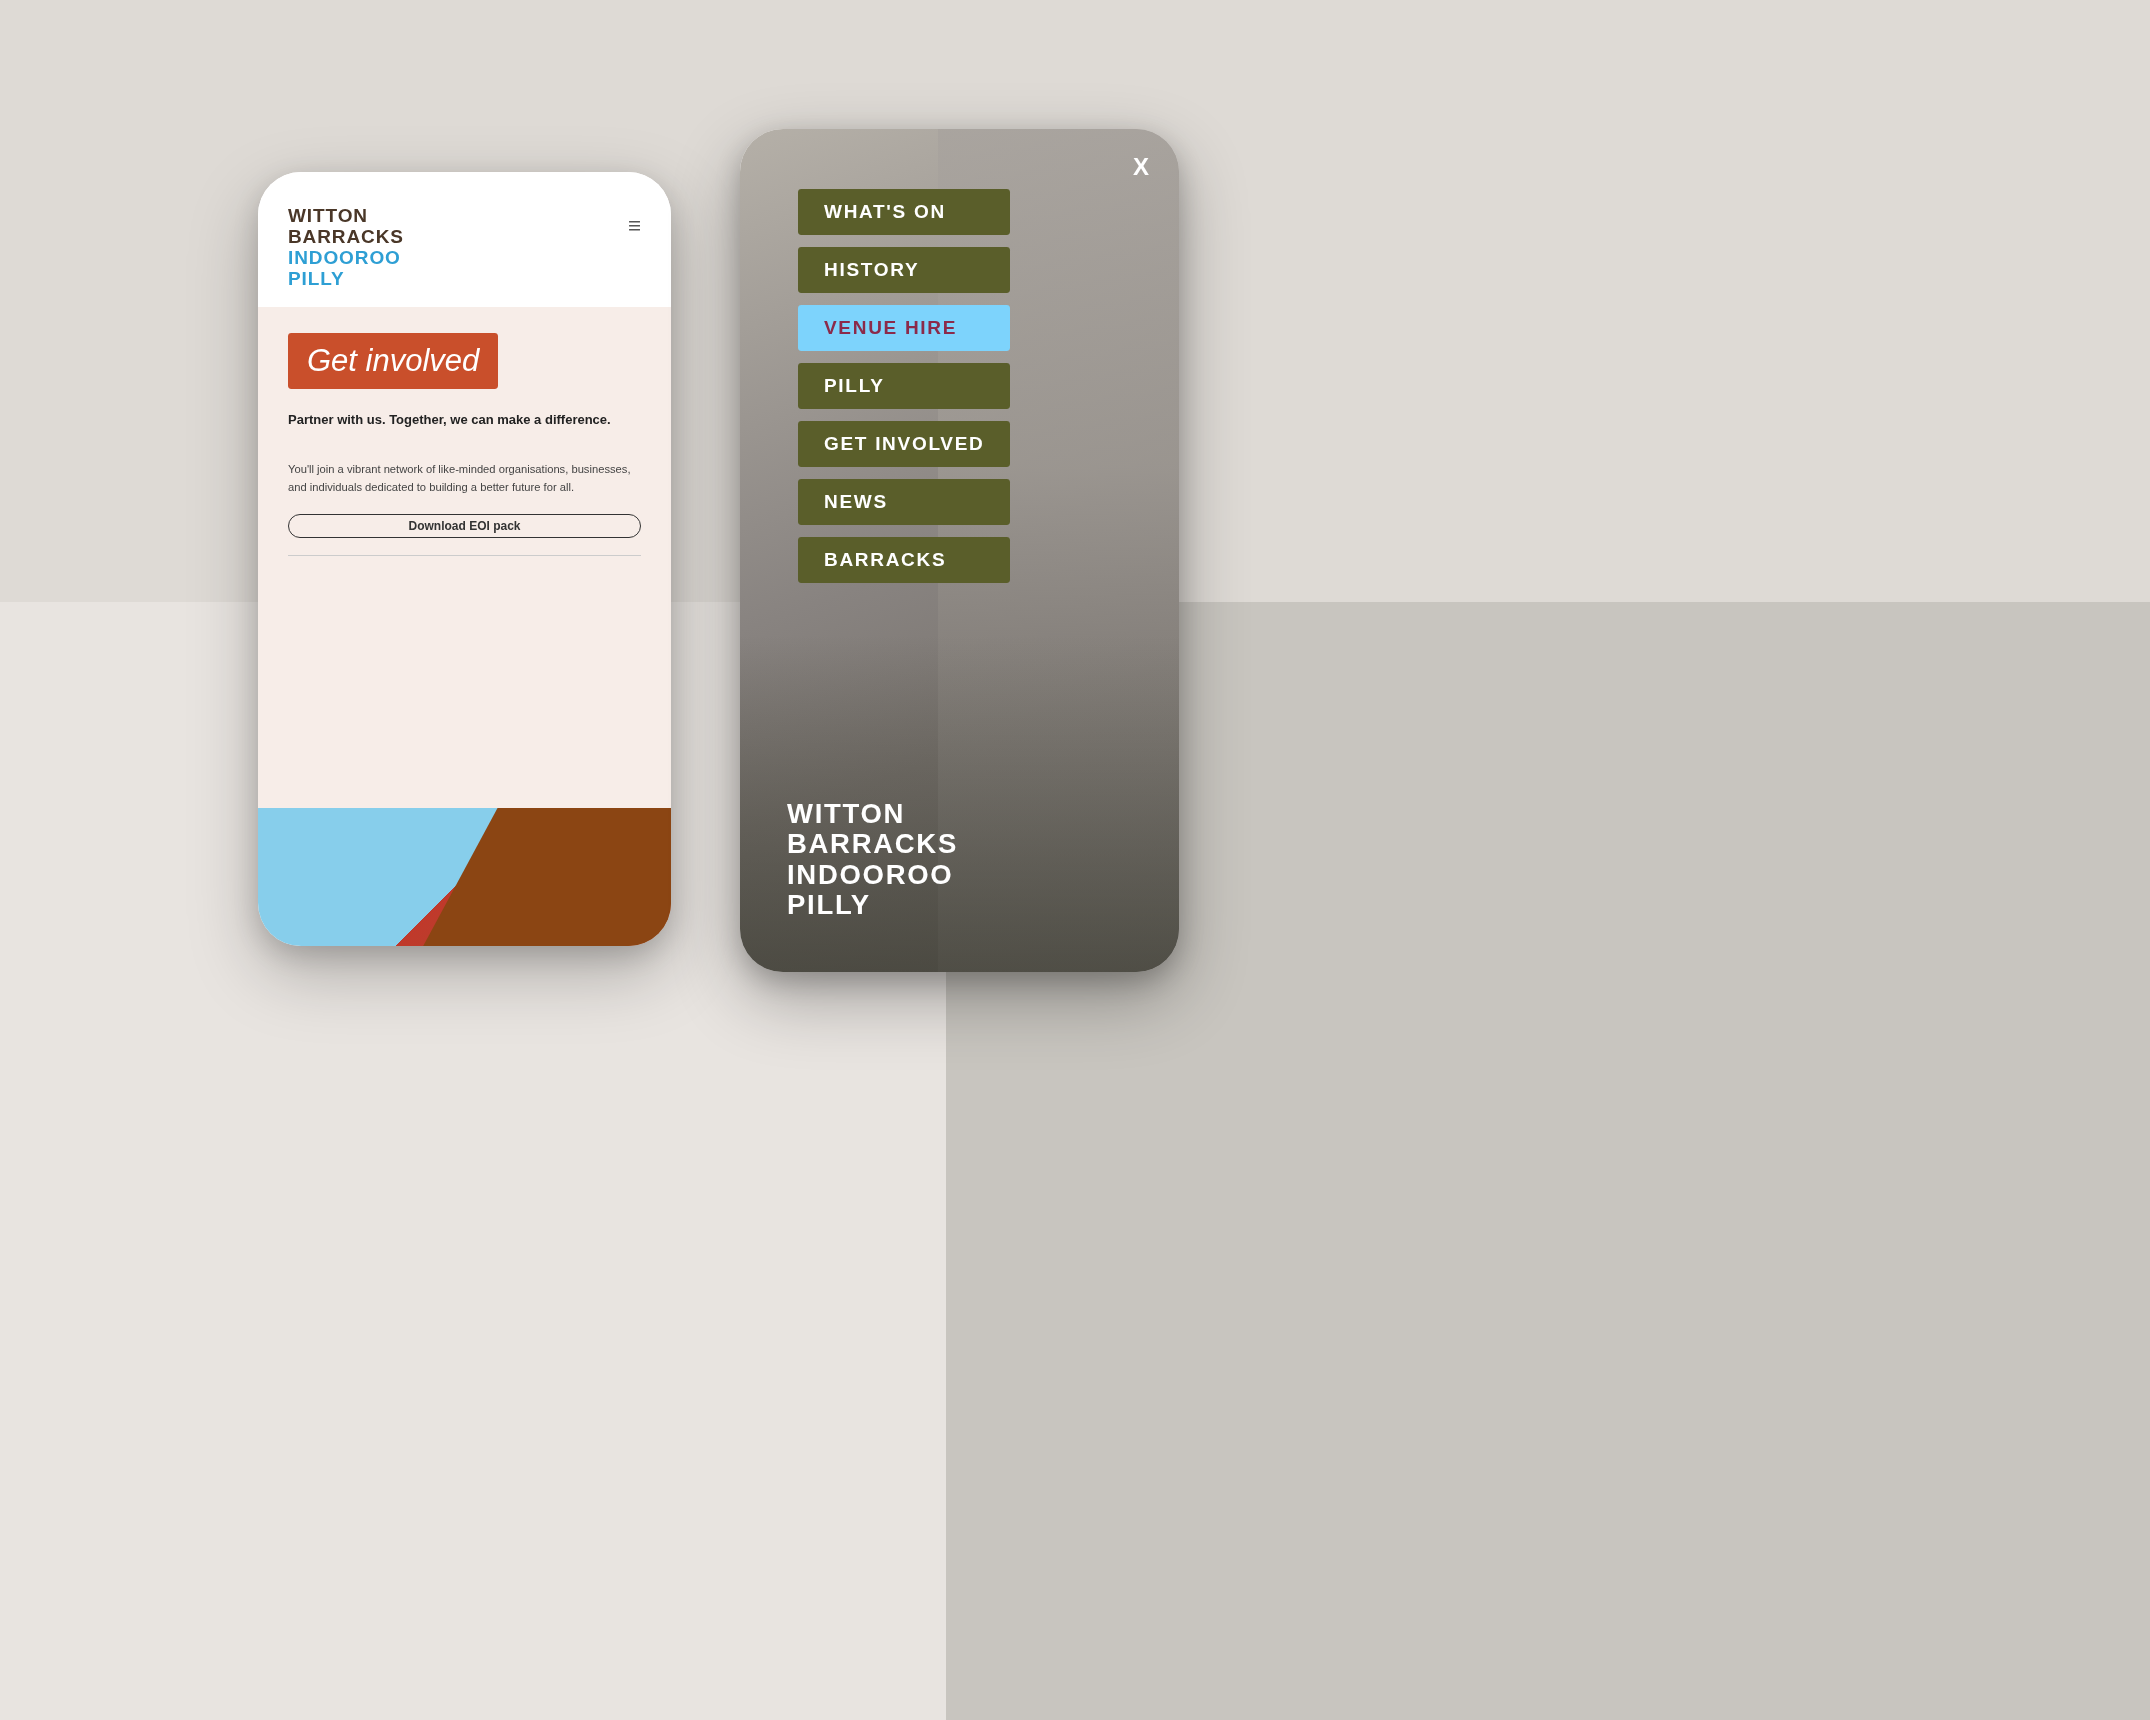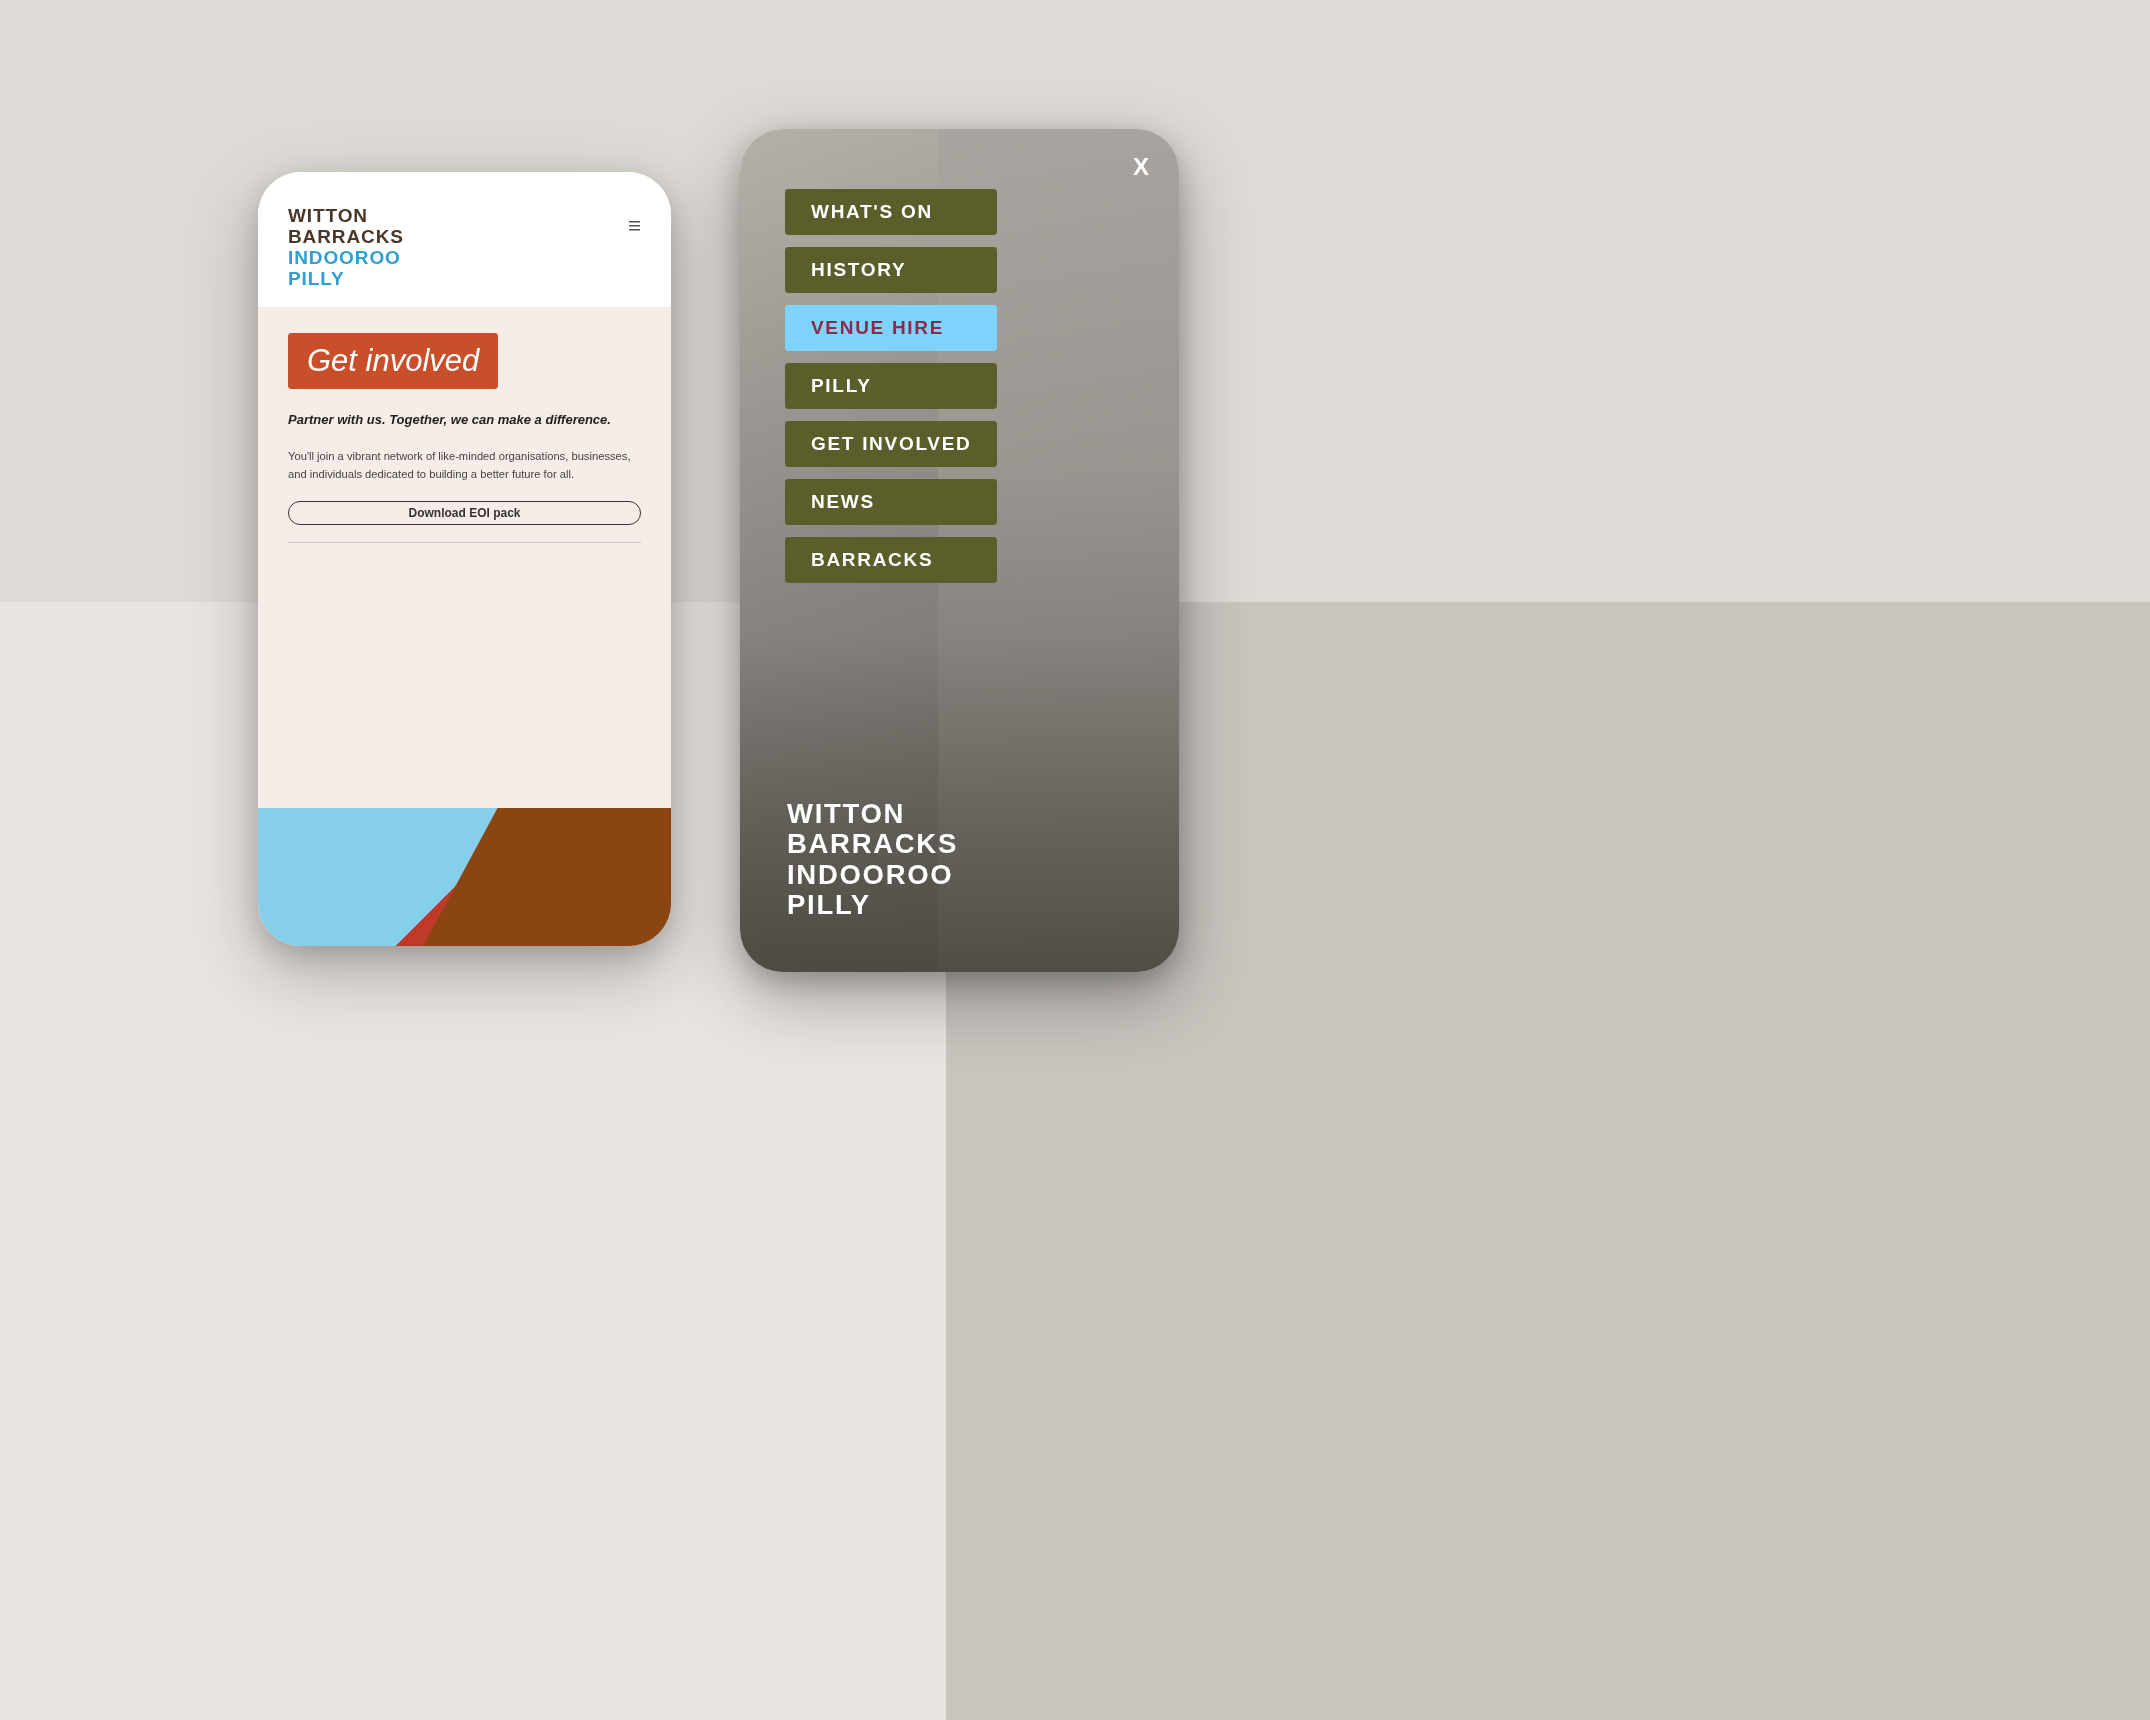--- a/index.html
+++ b/index.html
@@ -122,23 +122,22 @@
       padding: 10.3px 19px;
       display: inline-block;
       margin-bottom: 21.5px;
       border-radius: 3.4px;
     }
 
     .partner-heading {
       font-size: 13px;
       font-weight: 700;
       color: #222;
-      margin-bottom: 19px;
+      margin-bottom: 32px;
       line-height: 1.4;
-      font-style: italic;
     }
 
     .body-text {
       font-size: 11.2px;
       color: #444;
       line-height: 1.6;
       margin-bottom: 13.8px;
     }
 
     .download-btn {
@@ -239,21 +238,21 @@
       font-weight: 900;
       color: #ffffff;
       z-index: 10;
       cursor: pointer;
     }
 
     
     .nav-items {
       position: absolute;
       top: 60px;
-      left: 45px;
+      left: 58px;
       z-index: 10;
       display: flex;
       flex-direction: column;
       gap: 12px;
     }
 
     .nav-item {
       display: inline-block;
       padding: 12px 26px;
       font-size: 19px;

